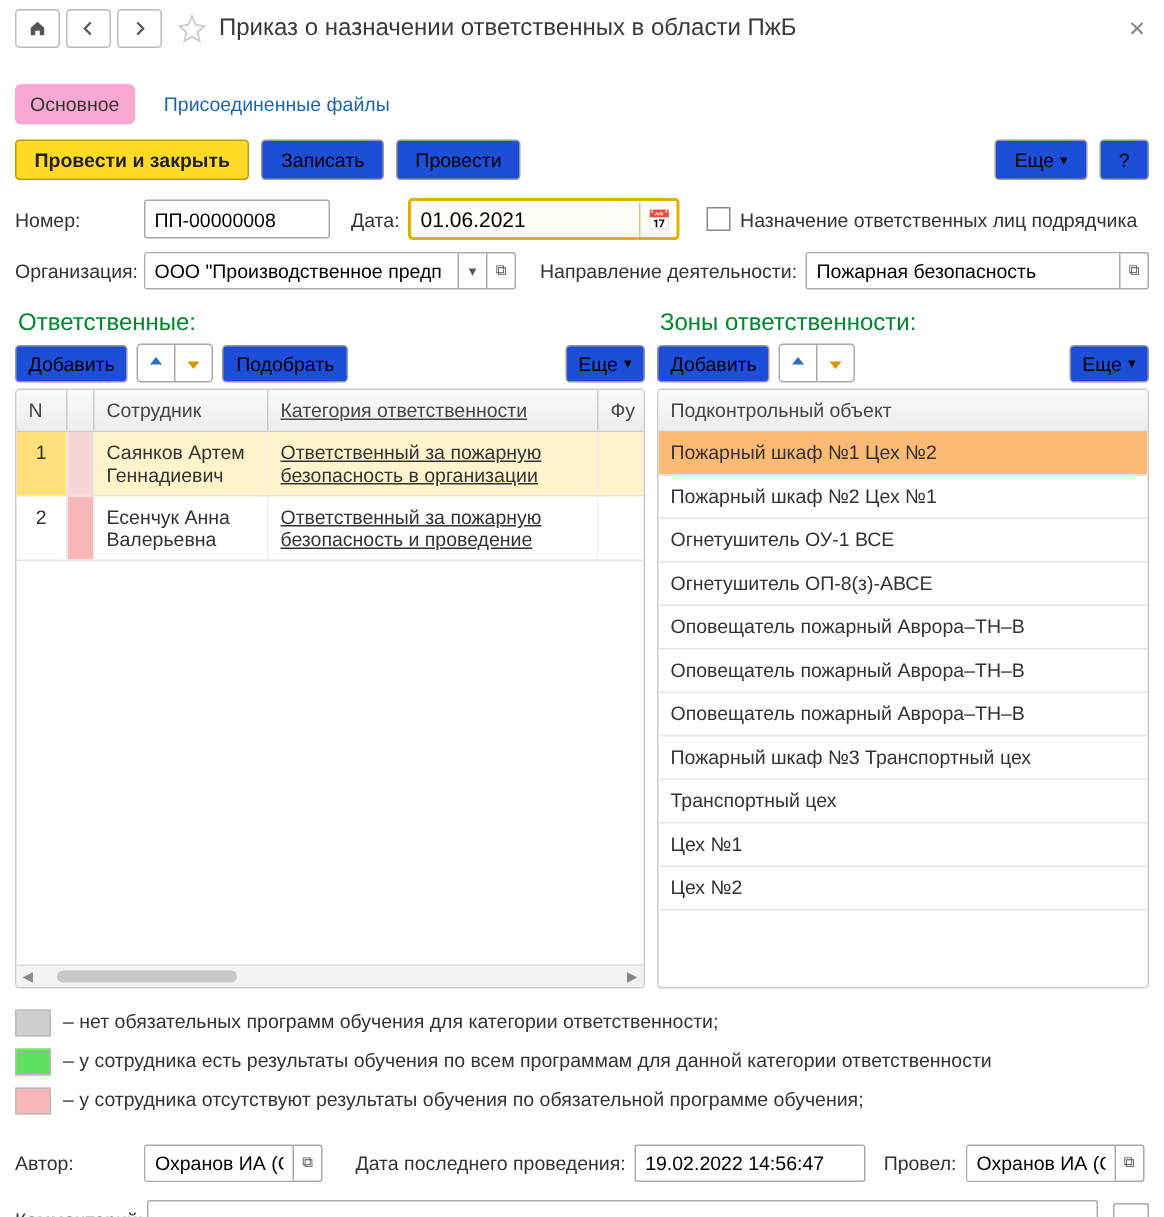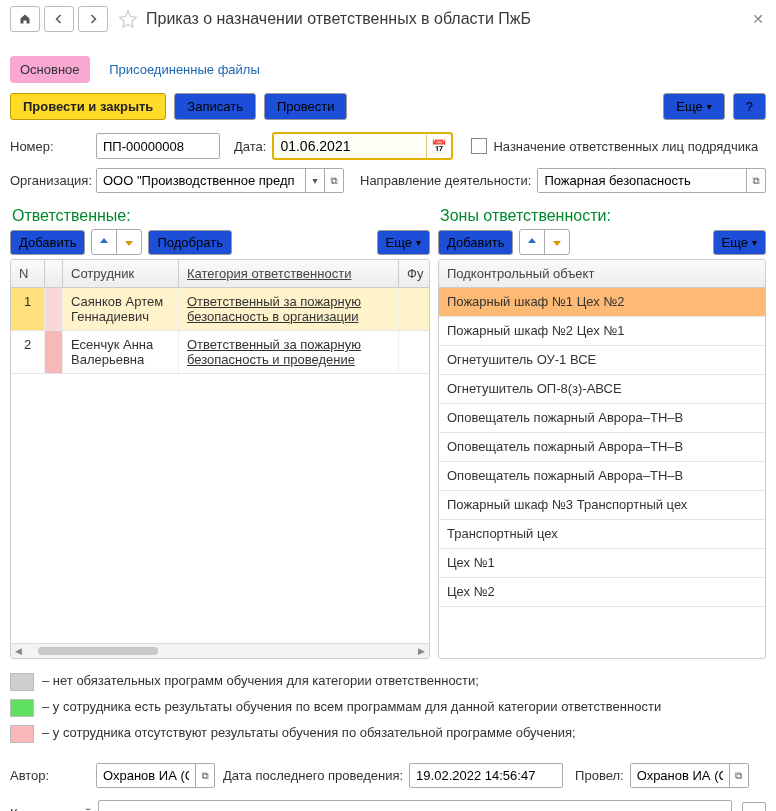--- a/index.html
+++ b/index.html
@@ -496,21 +496,21 @@
     </div>
   </div>
 
 <div class="footer">
   <div class="form-row">
     <span class="lbl" style="width:80px">Автор:</span>
     <span class="select-wrap">
       <input style="width: 86px;" value="Охранов ИА (С">
       <span class="sbtn">⧉</span>
     </span>
-    <span class="lbl" style="margin-left:2px">Дата последнего проведения:</span>
+    <span class="lbl" style="margin-left:16px">Дата последнего проведения:</span>
     <input class="ro-input" style="width: 140px;" value="19.02.2022 14:56:47">
     <span class="lbl" style="margin-left:6px">Провел:</span>
     <span class="select-wrap">
       <input style="width: 86px;" value="Охранов ИА (С">
       <span class="sbtn">⧉</span>
     </span>
   </div>
 </div>
 
 <div class="comment-row">

